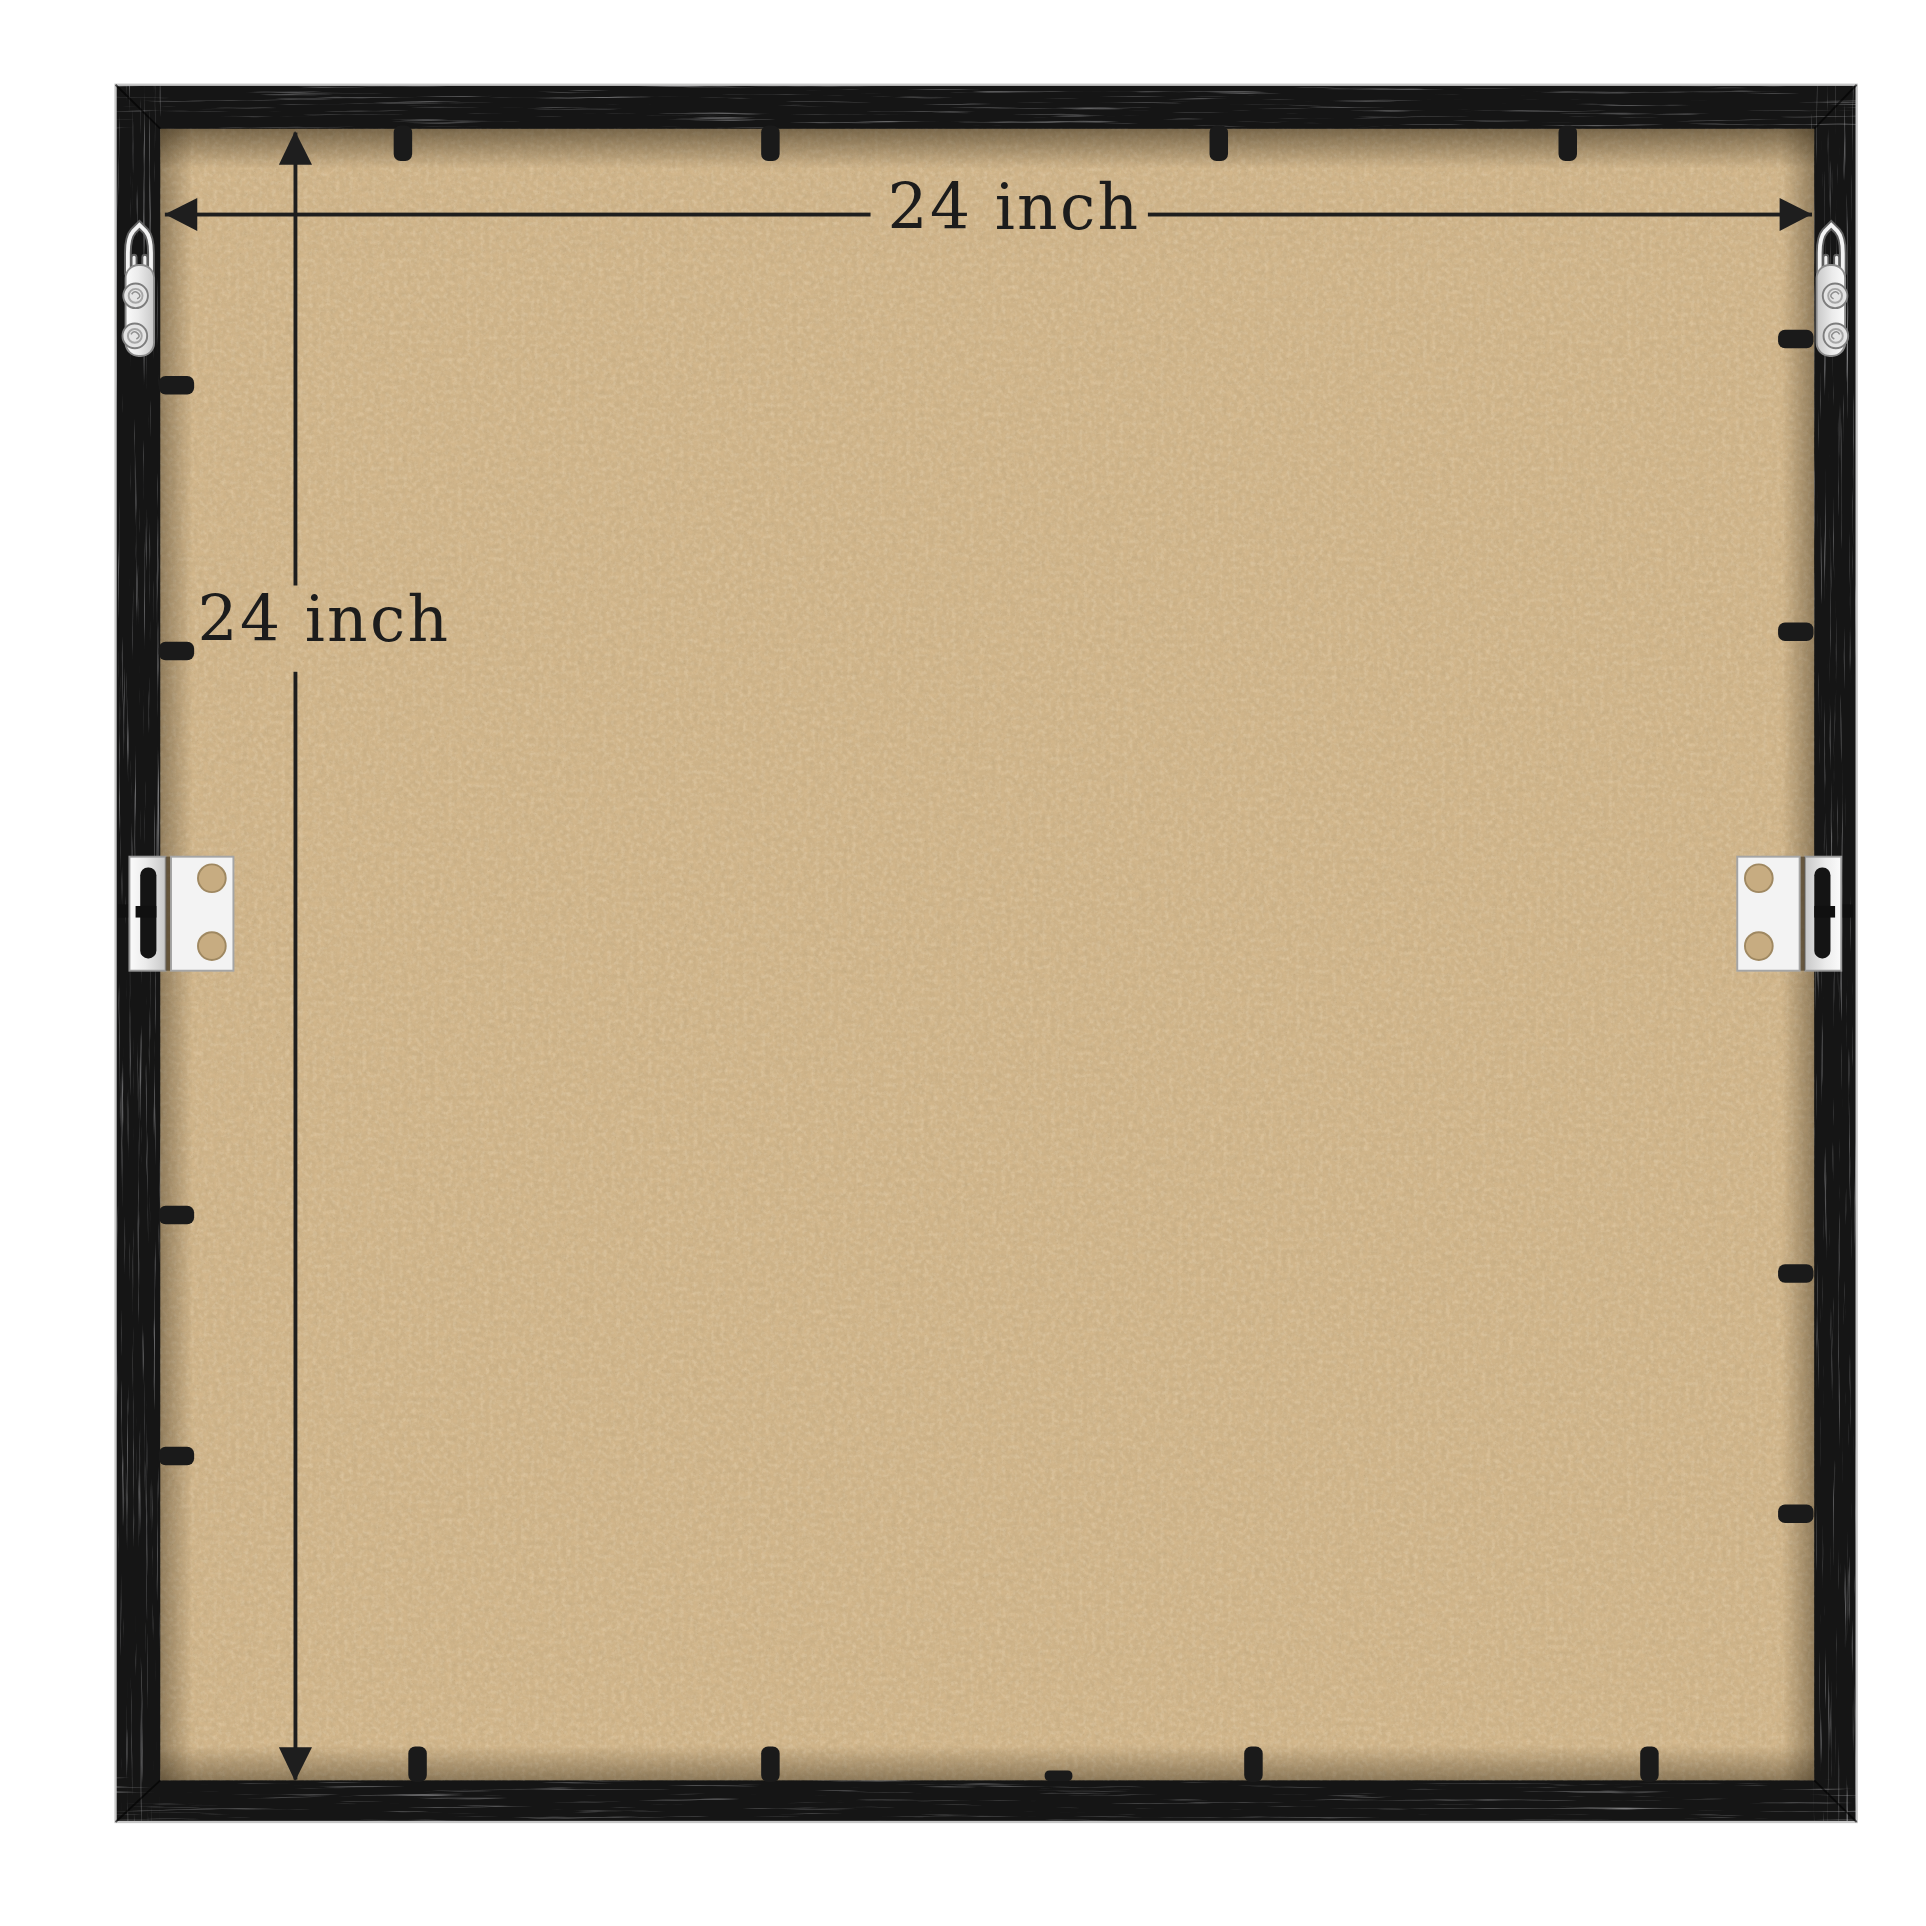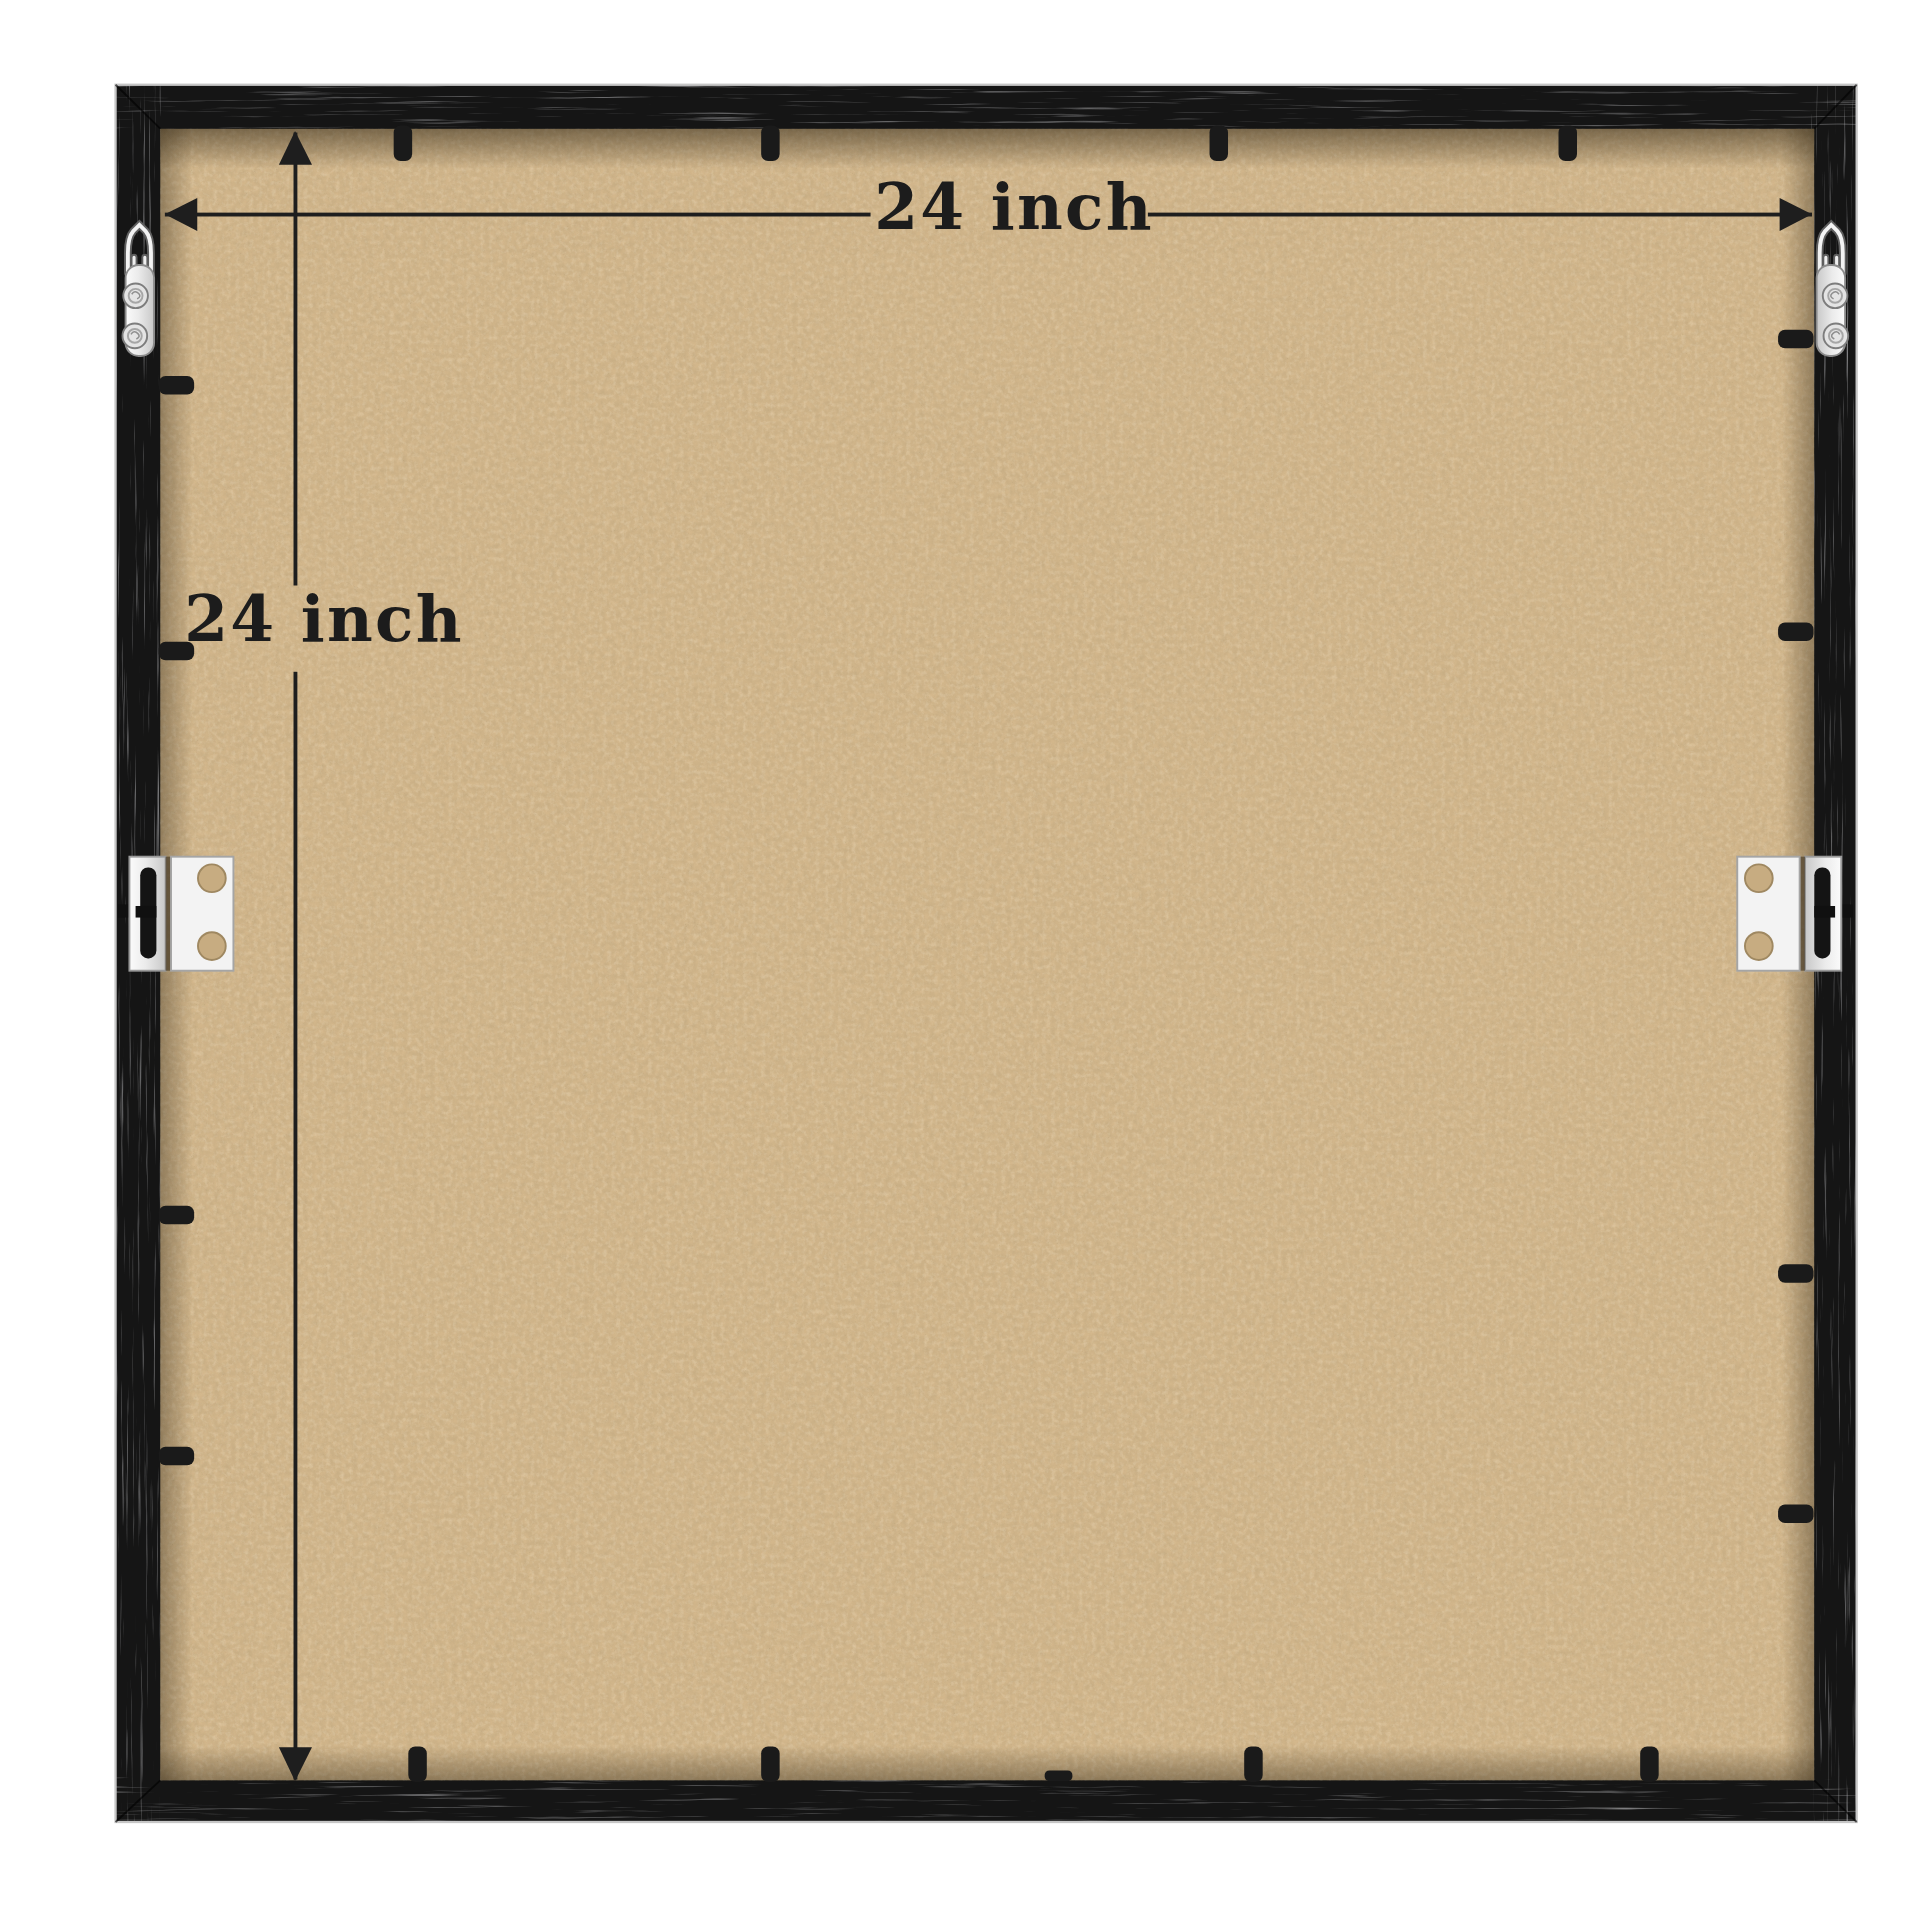--- a/index.html
+++ b/index.html
@@ -1,20 +1,20 @@
 <!DOCTYPE html>
 <html style="font-size:12.3px"><head>
 <meta charset="utf-8">
 <style>
   html,body{margin:0;padding:0;background:#ffffff;}
   .stage{position:relative;width:1926px;height:1926px;background:#ffffff;overflow:hidden;
          font-family:"DejaVu Serif","Liberation Serif",serif;}
   .scene-svg{position:absolute;left:0;top:0;}
   .dim-label{position:absolute;transform:translate(-50%,-50%);
-             font-weight:bold;font-size:63px;letter-spacing:2.3px;color:#1c1c1c;
+             font-weight:normal;font-size:63px;letter-spacing:2.3px;color:#1c1c1c;
              white-space:nowrap;font-family:"DejaVu Serif","Liberation Serif",serif;}
   #label-w{left:1014px;top:207px;}
   #label-h{left:324px;top:619px;}
 </style>
 </head>
 <body>
 
 <div class="stage">
 
 <svg class="scene-svg" width="1926" height="1926" viewBox="0 0 2500 2500">

